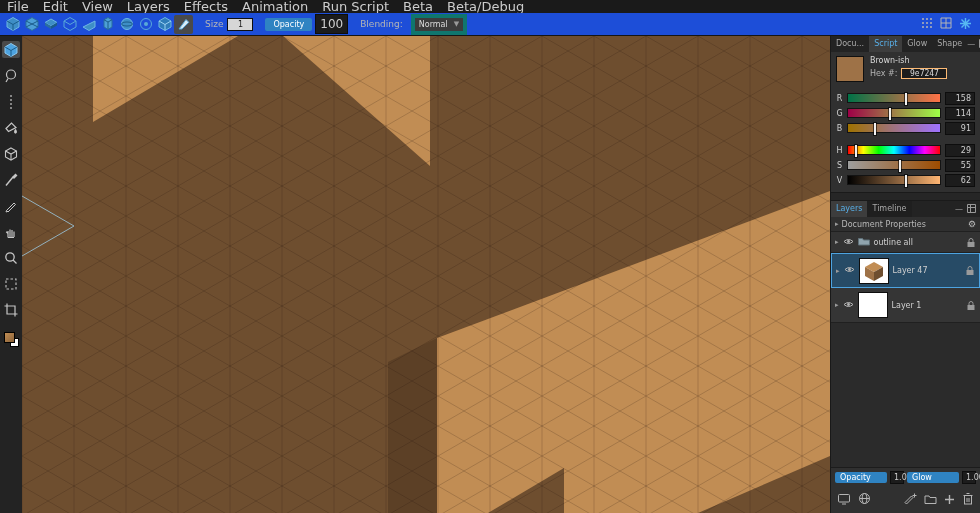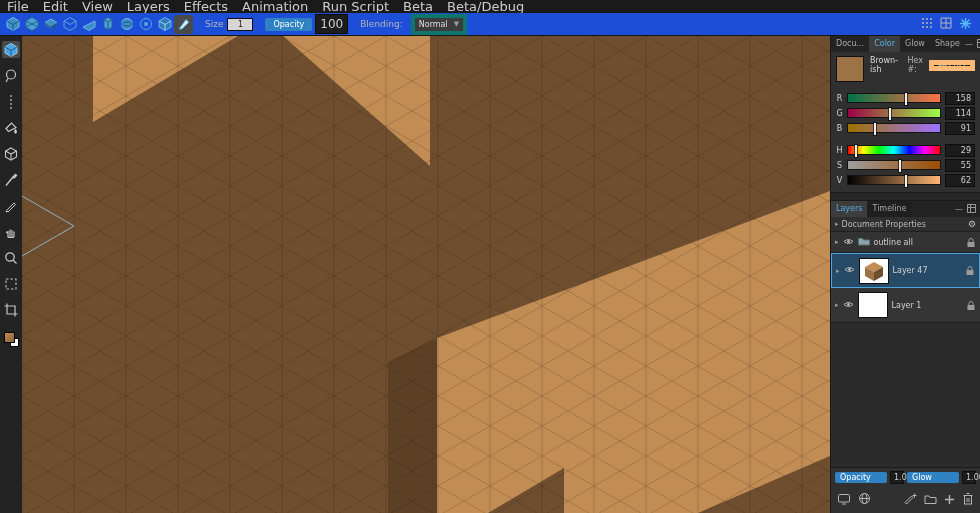--- a/index.html
+++ b/index.html
@@ -35,23 +35,23 @@
   
   .rightpanel{position:absolute;left:830px;top:36px;width:150px;height:477px;background:#303030;display:flex;flex-direction:column;border-left:1px solid #191919;z-index:5;}
   .ptabs{height:16px;background:#232323;display:flex;align-items:stretch;font-size:8px;color:#a8a8a8;flex:none;}
   .ptab{padding:3px 5px 2px;cursor:default;white-space:nowrap;}
   .ptab.active{background:#3d3d3d;color:#58aee6;}
   .ptab.dark{background:#1f1f1f;}
   .ptab-icons{margin-left:auto;display:flex;align-items:center;gap:4px;padding-right:4px;color:#999;font-size:8px;}
   .colorbody{padding:4px 5px 6px;display:flex;flex-direction:column;gap:3px;background:#303030;flex:none;}
   .swatchrow{display:flex;gap:6px;align-items:flex-start;}
   .bigswatch{width:28px;height:26px;background:#9e7247;border:1px solid #101010;flex:none;}
-  .swatchinfo{display:flex;flex-direction:row;gap:3px;font-size:8px;color:#d8d8d8;flex:1;}
+  .swatchinfo{display:flex;flex-direction:column;gap:3px;font-size:8px;color:#d8d8d8;flex:1;}
   .hexrow{display:flex;align-items:center;gap:4px;color:#b5b5b5;}
-  .hexinput{width:46px;height:11px;background:#1c1c1c;border:5px solid #fdba74;color:#d8d8d8;font-size:8px;font-family:"DejaVu Sans Mono",monospace;text-align:center;padding:0;}
+  .hexinput{width:46px;height:11px;background:#1c1c1c;border:1px solid #fdba74;color:#d8d8d8;font-size:8px;font-family:"DejaVu Sans Mono",monospace;text-align:center;padding:0;}
   .srow{display:flex;align-items:center;gap:4px;height:12px;font-size:8px;color:#cfcfcf;}
   .srow .slabel{width:7px;text-align:center;flex:none;}
   .slider{position:relative;flex:1;height:10px;border:1px solid #131313;}
   .marker{position:absolute;top:-1px;width:2px;height:12px;background:#f2f2f2;outline:1px solid rgba(0,0,0,.6);}
   .g-r{background:linear-gradient(to right,rgb(0,114,71),rgb(255,114,71));}
   .g-g{background:linear-gradient(to right,rgb(158,0,71),rgb(158,255,71));}
   .g-b{background:linear-gradient(to right,rgb(158,114,0),rgb(158,114,255));}
   .g-h{background:linear-gradient(to right,#f00,#ff0,#0f0,#0ff,#00f,#f0f,#f00);}
   .g-s{background:linear-gradient(to right,#9e9e9e,#9e4c00);}
   .g-v{background:linear-gradient(to right,#000,#ffb673);}
@@ -273,21 +273,21 @@
       <polygon points="676,477 808,420 808,477" fill="#6e4e2f"></polygon>
       <rect width="808" height="477" fill="url(#tri)"></rect>
       <path d="M0,160 L52,190 L0,220" stroke="#9fd2ee" fill="none" opacity="0.75"></path>
     </svg>
   </div>
 
   <div class="rightpanel">
 
     <div class="ptabs">
       <span class="ptab">Docu...</span>
-      <span class="ptab active">Color</span>
+      <span class="ptab active">Script</span>
       <span class="ptab">Glow</span>
       <span class="ptab">Shape</span>
       <span class="ptab-icons">
         <span>—</span>
         <span><svg width="9" height="9" viewBox="0 0 9 9">
               <path d="M0.5,0.5 h8 v8 h-8 z M3.5,0.5 v8 M0.5,3.5 h8" stroke="#999" fill="none"></path>
             </svg></span>
       </span>
     </div>
 

